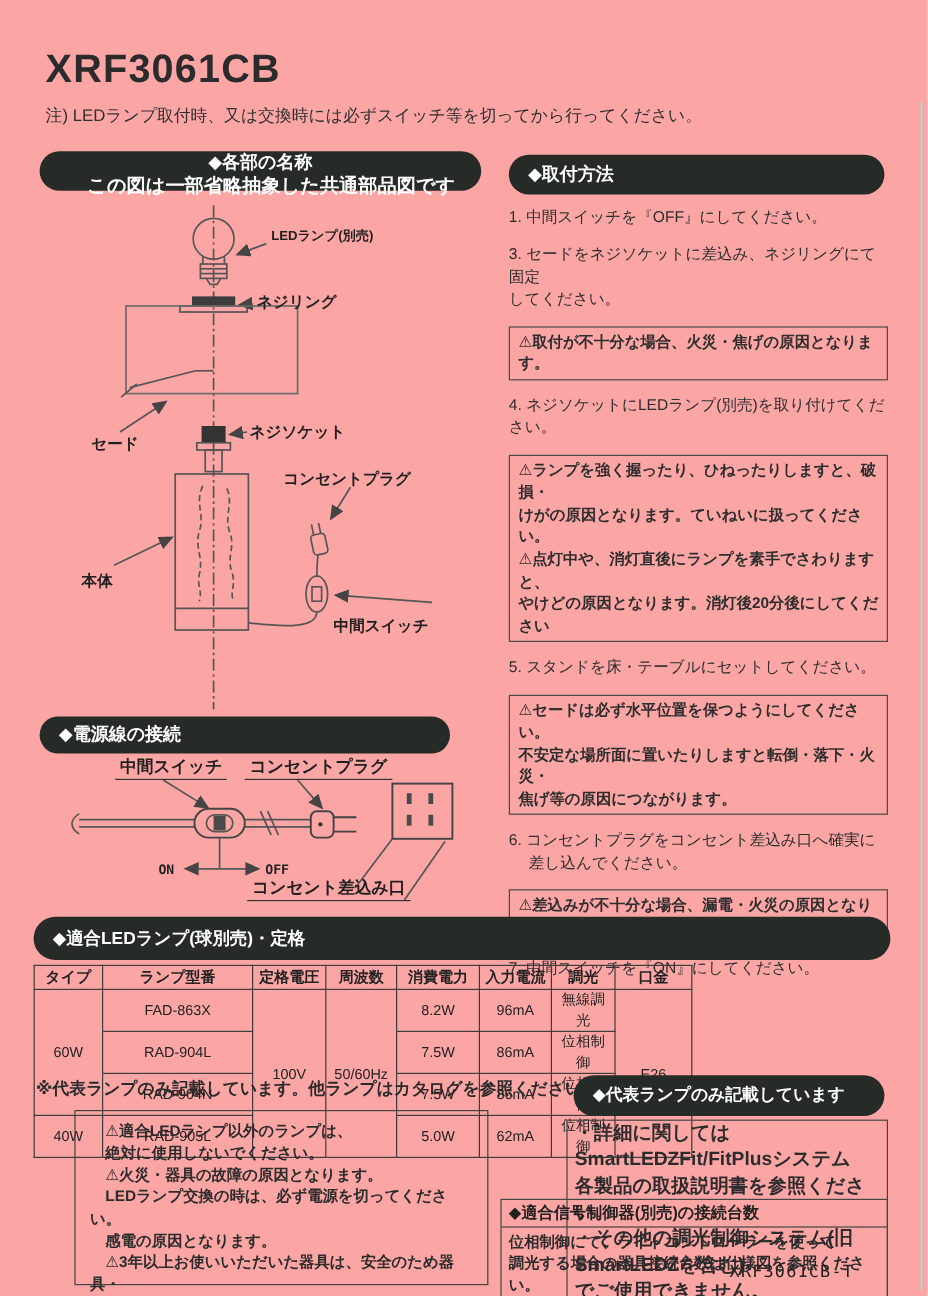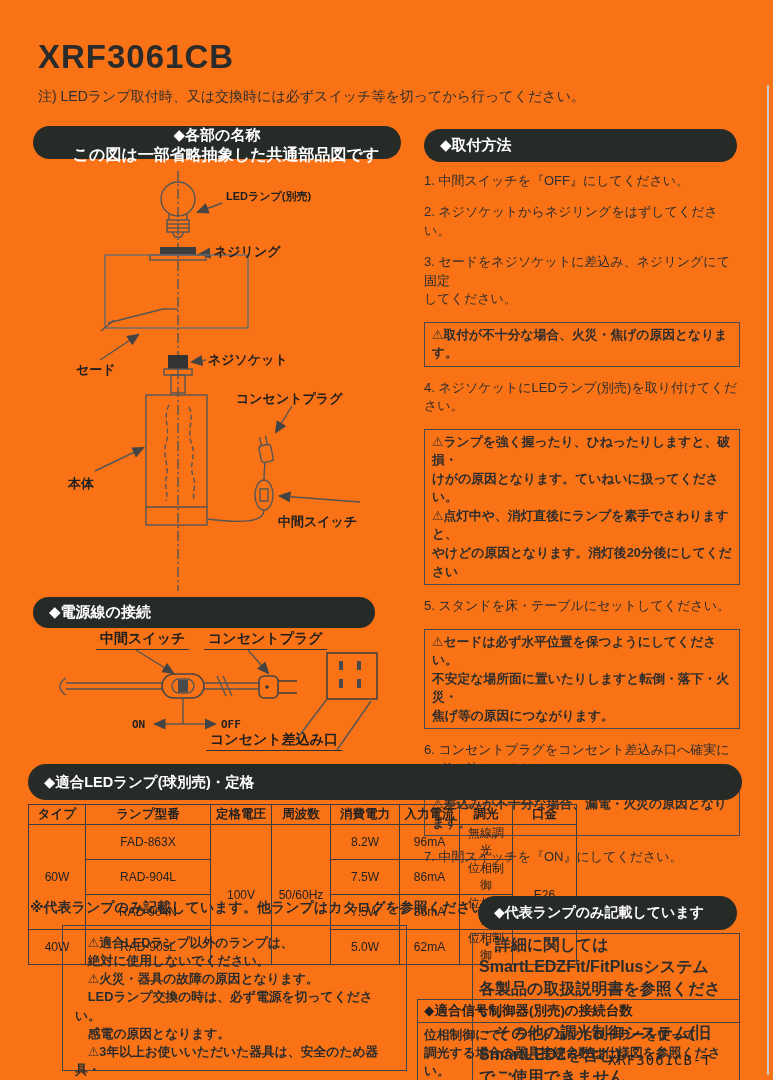--- a/index.html
+++ b/index.html
@@ -1,16 +1,16 @@
 <!DOCTYPE html>
 <html><head>
 <meta charset="utf-8">
 <style>
   html,body{margin:0;padding:0;background:#e8e8e8;}
-  .page{position:relative;width:773px;height:1080px;background:#f97316;overflow:hidden;
+  .page{position:relative;width:773px;height:1080px;background:#fca5a5;overflow:hidden;
         font-family:"Liberation Sans","DejaVu Sans",sans-serif;color:#333;}
   .scan-edge{position:absolute;left:767px;top:85px;width:2px;height:990px;background:#c9c9c6;}
 
   .doc-title{position:absolute;left:38px;top:38px;font-size:33px;font-weight:bold;color:#2b2b2b;letter-spacing:1px;}
   .doc-note{position:absolute;left:38px;top:88px;font-size:14px;color:#2f2f2f;}
 
   .pill{position:absolute;background:#262b27;color:#ffffff;border-radius:17px;
         display:flex;align-items:center;padding:0 16px;box-sizing:border-box;}
   .pill .t{font-weight:bold;font-size:15px;white-space:nowrap;}
   .pill .sub{font-size:16px;font-weight:bold;margin-left:18px;white-space:nowrap;}
@@ -143,21 +143,20 @@
     <div class="dlabel" style="left:174px;top:80px;">ネジリング</div>
     <div class="dlabel" style="left:36px;top:198px;">セード</div>
     <div class="dlabel" style="left:168px;top:188px;">ネジソケット</div>
     <div class="dlabel" style="left:28px;top:312px;">本体</div>
     <div class="dlabel" style="left:196px;top:227px;">コンセントプラグ</div>
     <div class="dlabel" style="left:238px;top:350px;">中間スイッチ</div>
   </div>
 
   <div class="install-col">
     <p class="step">1. 中間スイッチを『OFF』にしてください。</p>
-    <p class="step">2. ネジソケットからネジリングをはずしてください。</p>
     <p class="step">3. セードをネジソケットに差込み、ネジリングにて固定
 してください。</p>
     <div class="warnbox">⚠取付が不十分な場合、火災・焦げの原因となります。</div>
     <p class="step">4. ネジソケットにLEDランプ(別売)を取り付けてください。</p>
     <div class="warnbox">⚠ランプを強く握ったり、ひねったりしますと、破損・
 けがの原因となります。ていねいに扱ってください。
 ⚠点灯中や、消灯直後にランプを素手でさわりますと、
 やけどの原因となります。消灯後20分後にしてください</div>
     <p class="step">5. スタンドを床・テーブルにセットしてください。</p>
     <div class="warnbox">⚠セードは必ず水平位置を保つようにしてください。

